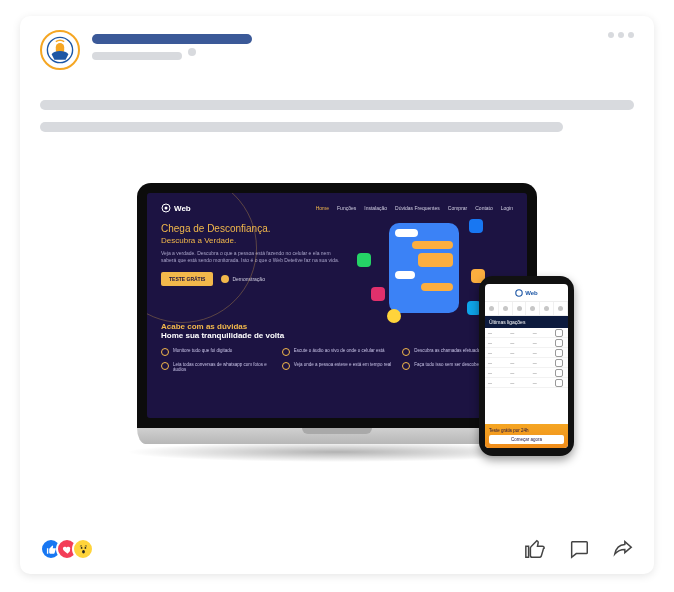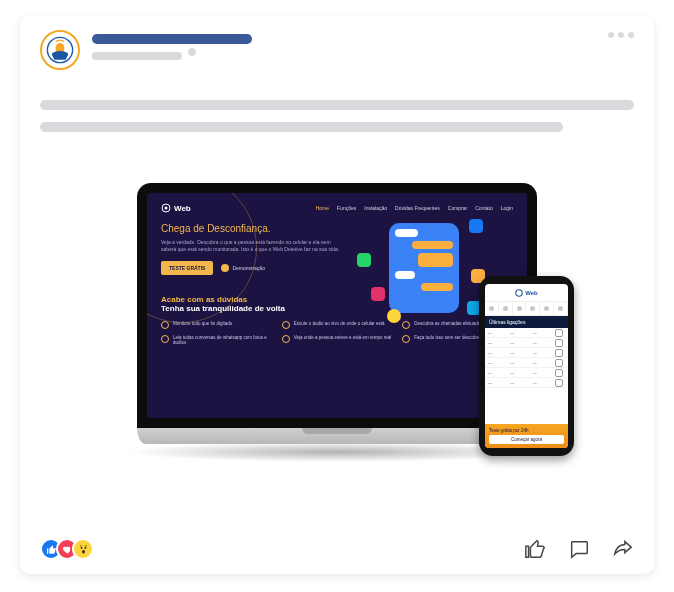--- a/index.html
+++ b/index.html
@@ -72,21 +72,21 @@
   .lp-phone .b4{width:35%;background:#fff}
   .lp-phone .b5{width:55%;background:#fcae3f;margin-left:45%}
   .lp-dot{width:14px;height:14px;border-radius:4px;position:absolute}
   .d-fb{background:#1877f2;top:-4px;left:110px}
   .d-wa{background:#25d366;top:30px;left:-2px}
   .d-ig{background:#e1306c;top:64px;left:12px}
   .d-pin{background:#ffd43b;top:86px;left:28px;border-radius:50%}
   .d-cal{background:#fcae3f;top:46px;left:112px}
   .d-env{background:#0ea5e9;top:78px;left:108px}
   .lp-ring{position:absolute;width:150px;height:150px;border:1px solid rgba(242,184,75,.3);border-radius:50%;top:-20px;left:-40px;pointer-events:none}
-  .lp-sec2{margin-top:20px}
+  .lp-sec2{margin-top:36px}
   .lp-s2a{color:var(--accent-yellow);font-size:8px;font-weight:700}
   .lp-s2b{color:#fff;font-size:8px;font-weight:700}
   .lp-feat{display:grid;grid-template-columns:repeat(3,1fr);gap:6px 10px;margin-top:8px;font-size:4.5px;color:#c7c2e6}
   .lp-feat div{display:flex;gap:4px;align-items:flex-start}
   .lp-feat .fi{width:8px;height:8px;border-radius:50%;border:1px solid var(--accent-yellow);flex:none}
   .lp-x{position:absolute;right:8px;top:108px;font-size:20px;color:rgba(255,255,255,.25)}
   
   .phone{
     position:absolute;right:60px;bottom:18px;width:95px;height:180px;
     background:#111;border-radius:14px;padding:8px 6px;
@@ -175,20 +175,21 @@
               <span>Instalação</span>
               <span>Dúvidas Frequentes</span>
               <span>Comprar</span>
               <span>Contato</span>
               <span>Login</span>
             </div>
           </div>
           <div class="lp-hero">
             <div class="lp-left">
               <div class="lp-h1">Chega de Desconfiança.</div>
+              <div class="lp-h2">Descubra a Verdade.</div>
               <div class="lp-p">Veja a verdade. Descubra o que a pessoa está fazendo no celular e ela nem saberá que está sendo monitorada. Isto é o que o Web Detetive faz na sua vida.</div>
               <div class="lp-cta">
                 <div class="lp-btn">TESTE GRÁTIS</div>
                 <div class="lp-demo">
                   <span class="pc"></span>
                   <span>Demonstração</span>
                 </div>
               </div>
             </div>
             <div class="lp-right">
@@ -203,21 +204,21 @@
               <div class="lp-dot d-wa"></div>
               <div class="lp-dot d-ig"></div>
               <div class="lp-dot d-pin"></div>
               <div class="lp-dot d-cal"></div>
               <div class="lp-dot d-env"></div>
             </div>
           </div>
           <div class="lp-x">×</div>
           <div class="lp-sec2">
             <div class="lp-s2a">Acabe com as dúvidas</div>
-            <div class="lp-s2b">Tenha sua tranquilidade de volta</div>
+            <div class="lp-s2b">Home sua tranquilidade de volta</div>
             <div class="lp-feat">
               <div>
                   <span class="fi"></span>
                   <span>Monitore tudo que foi digitado</span>
                 </div>
               <div>
                   <span class="fi"></span>
                   <span>Escute o áudio ao vivo de onde o celular está</span>
                 </div>
               <div>

